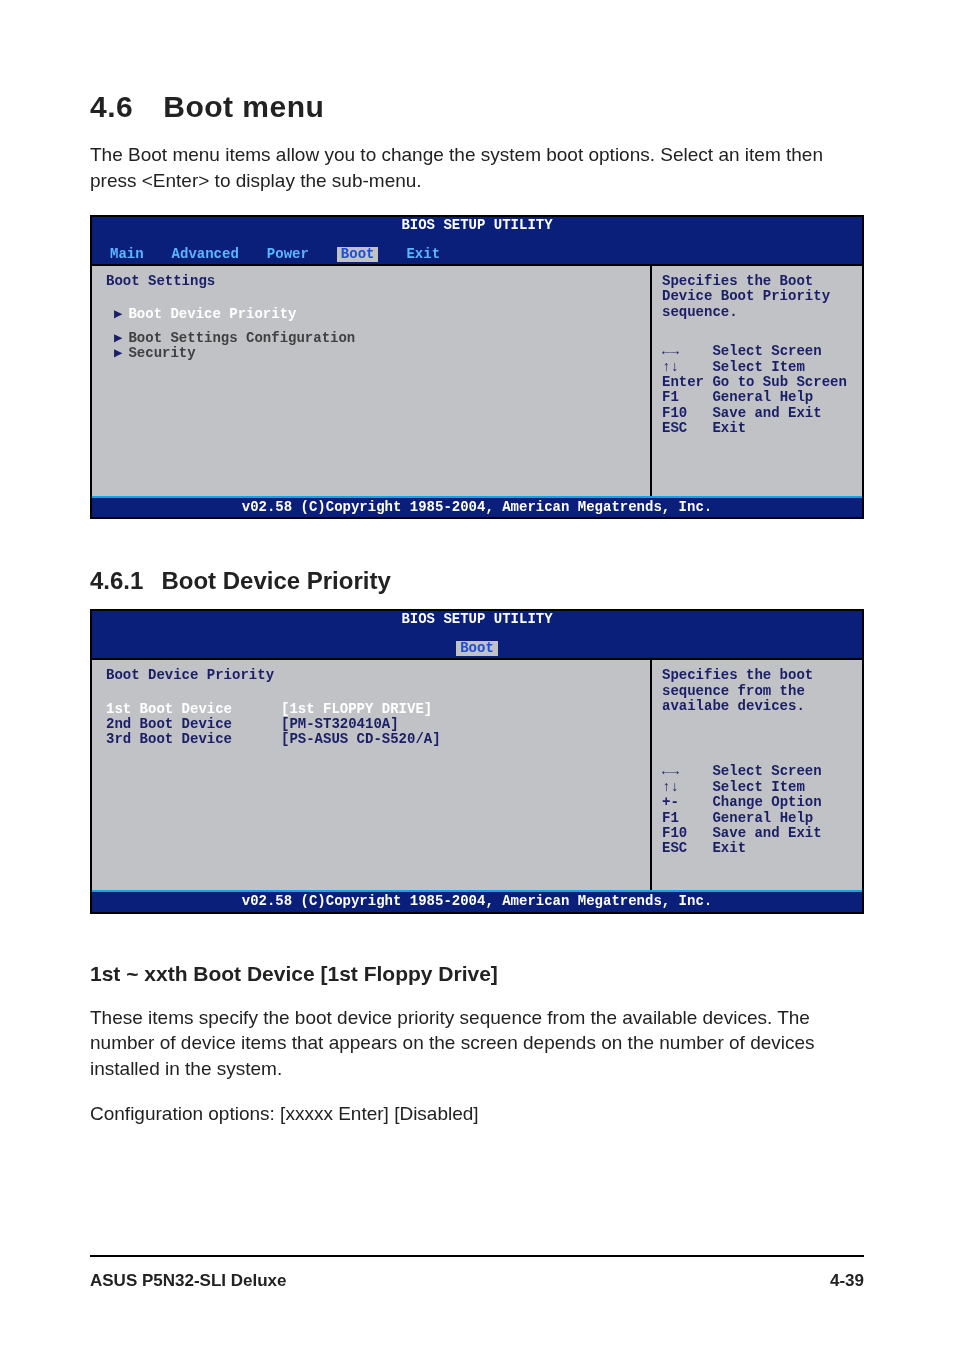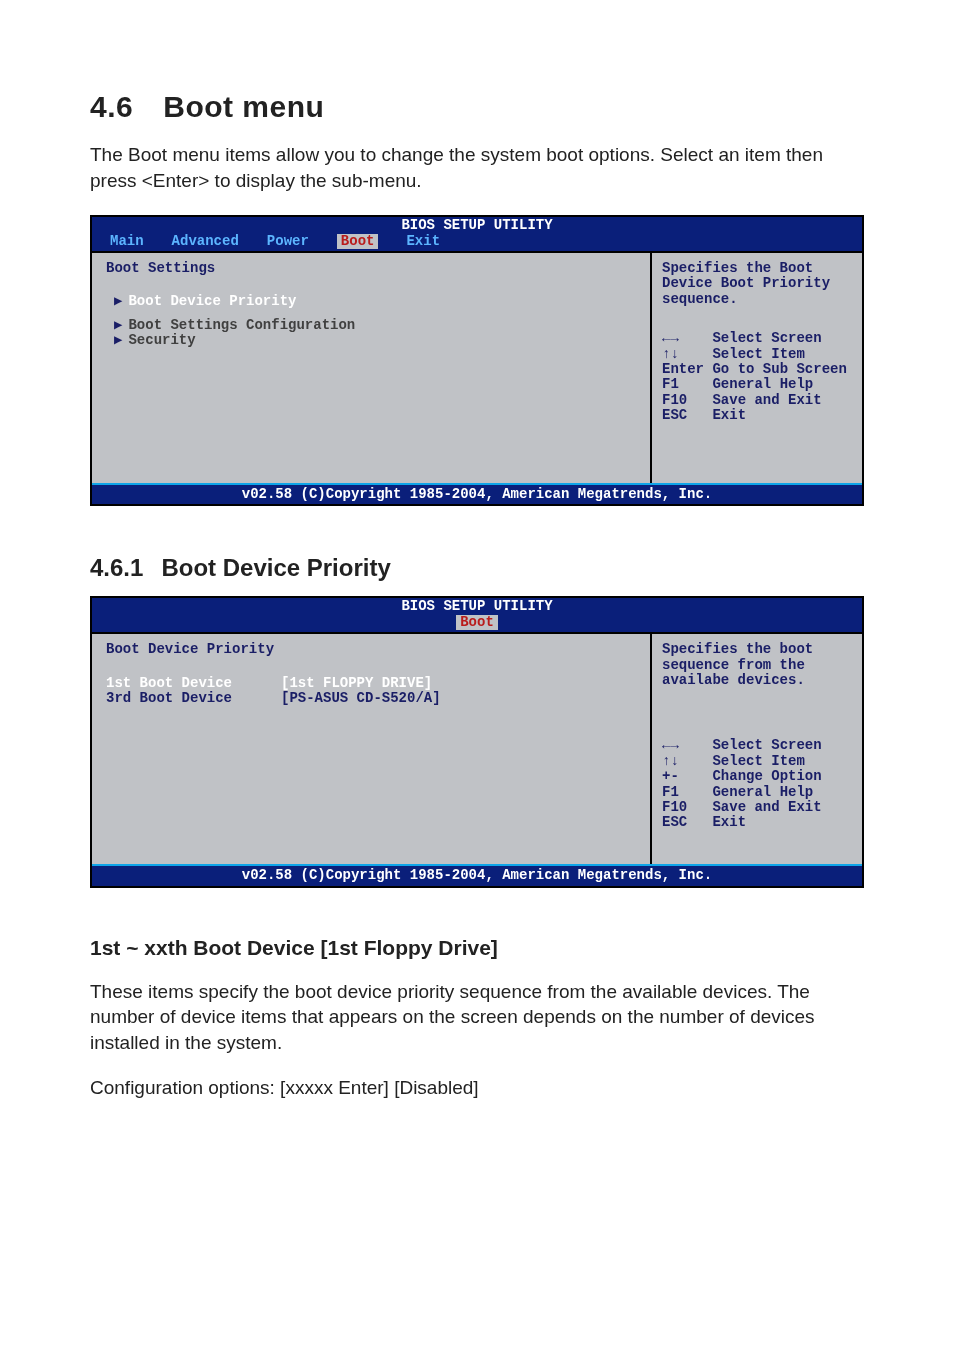--- a/index.html
+++ b/index.html
@@ -43,24 +43,24 @@
     text-align: center;
     color: #fff;
     padding: 1px 0 0 0;
   }
   .bios-tabs {
     display: flex;
     gap: 28px;
     padding: 0 18px 2px 18px;
     color: #4e9dff;
   }
-  .bios-tabs .tab { color: #5cb5ff; }
+  .bios-tabs .tab { color: #5cb5ff; margin-top: 13px; }
   .bios-tabs .tab.active {
     background: #c0c2c6;
-    color: #b91c1c;
+    color: #1d4ed8;
     padding: 0 4px;
   }
   .bios-body {
     display: flex;
     background: #c0c2c6;
     border-top: 2px solid #000;
   }
   .bios-left {
     flex: 1;
     border-right: 2px solid #000;
@@ -176,20 +176,24 @@
     </div>
     <div class="bios-body">
       <div class="bios-left">
         <div class="heading">Boot Device Priority</div>
         <div style="height:8px"></div>
         <div class="kv-row sel">
           <span class="k">1st Boot Device</span>
           <span>[1st FLOPPY DRIVE]</span>
         </div>
         <div class="kv-row">
+          <span class="k">2nd Boot Device</span>
+          <span>[PM-ST320410A]</span>
+        </div>
+        <div class="kv-row">
           <span class="k">3rd Boot Device</span>
           <span>[PS-ASUS CD-S520/A]</span>
         </div>
       </div>
       <div class="bios-right">
         <div>Specifies the boot sequence from the availabe devices.</div>
         <div style="height:10px"></div>
         <div class="bios-keys" style="margin-top:40px">
           <div class="row"><span>←→</span>    <span>Select Screen</span></div>
           <div class="row"><span>↑↓</span>    <span>Select Item</span></div>
@@ -200,14 +204,18 @@
         </div>
       </div>
     </div>
     <div class="bios-foot">v02.58 (C)Copyright 1985-2004, American Megatrends, Inc.</div>
   </div>
 
   <h3 class="option-h">1st ~ xxth Boot Device [1st Floppy Drive]</h3>
   <p class="para">These items specify the boot device priority sequence from the available devices. The number of device items that appears on the screen depends on the number of devices installed in the system.</p>
   <p class="para">Configuration options: [xxxxx Enter] [Disabled]</p>
 
+  <div class="page-footer">
+    <span>ASUS P5N32-SLI Deluxe</span>
+    <span>4-39</span>
+  </div>
 
 </div>
 
 </body></html>

